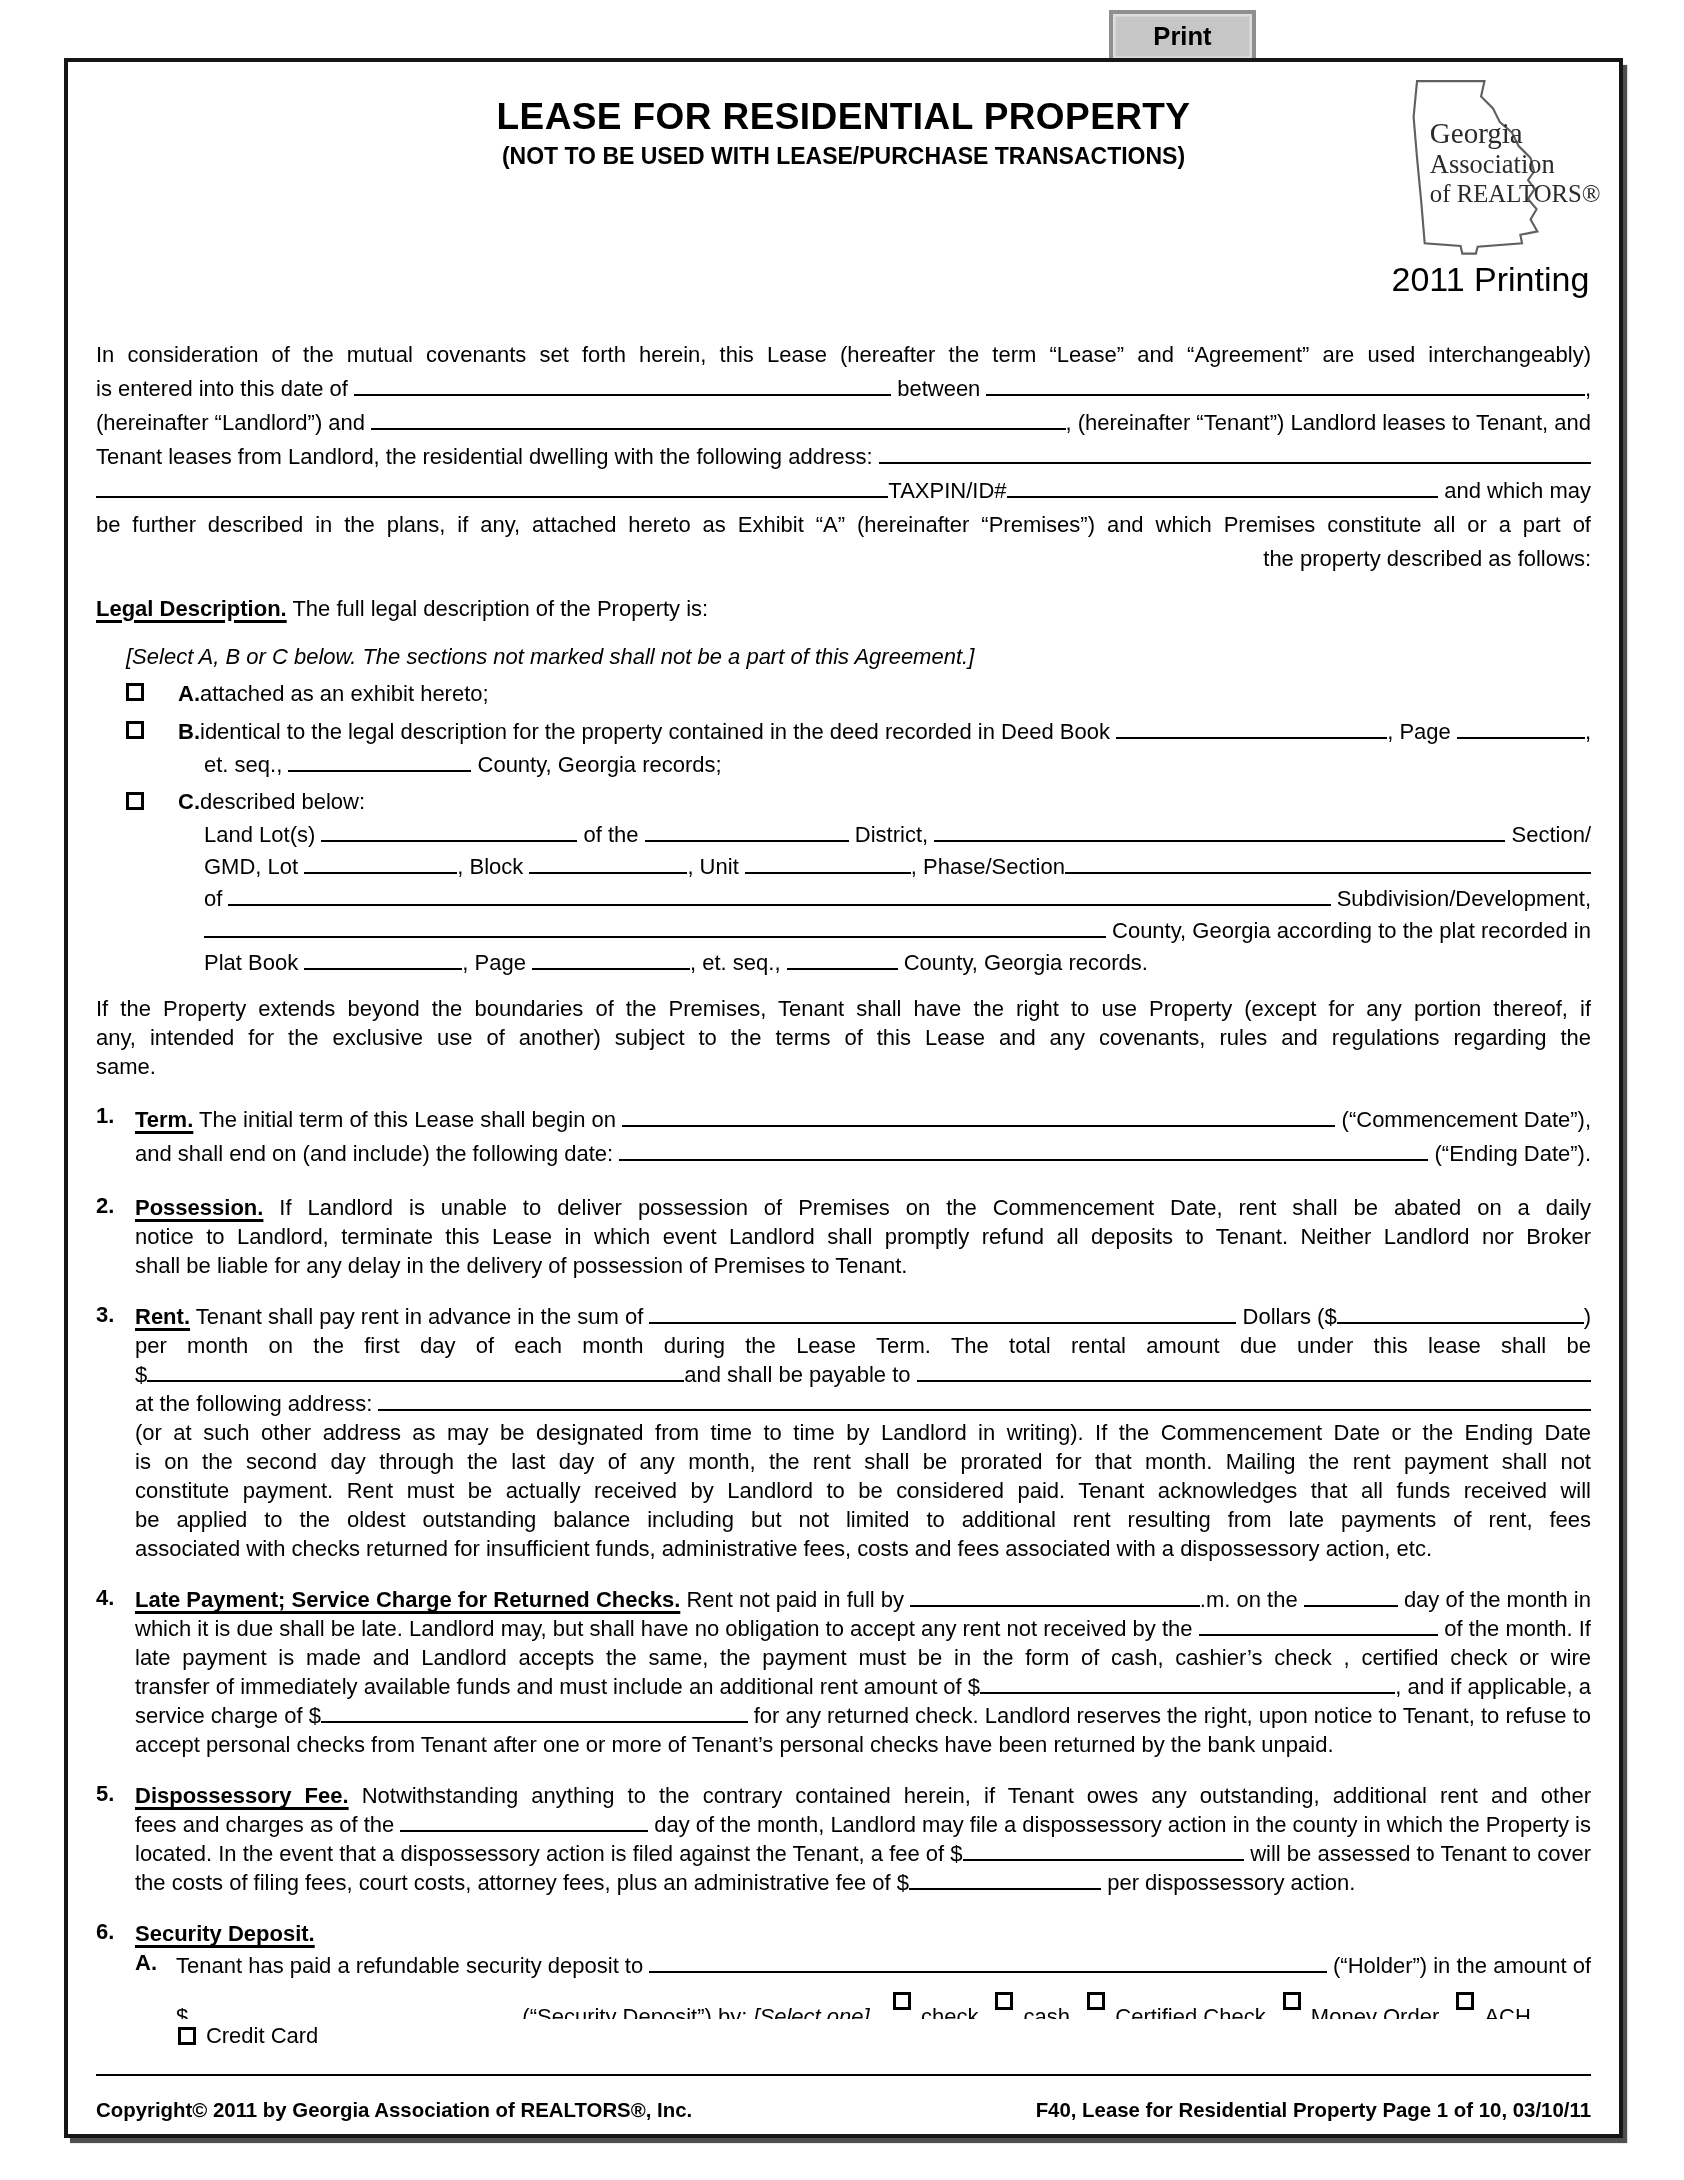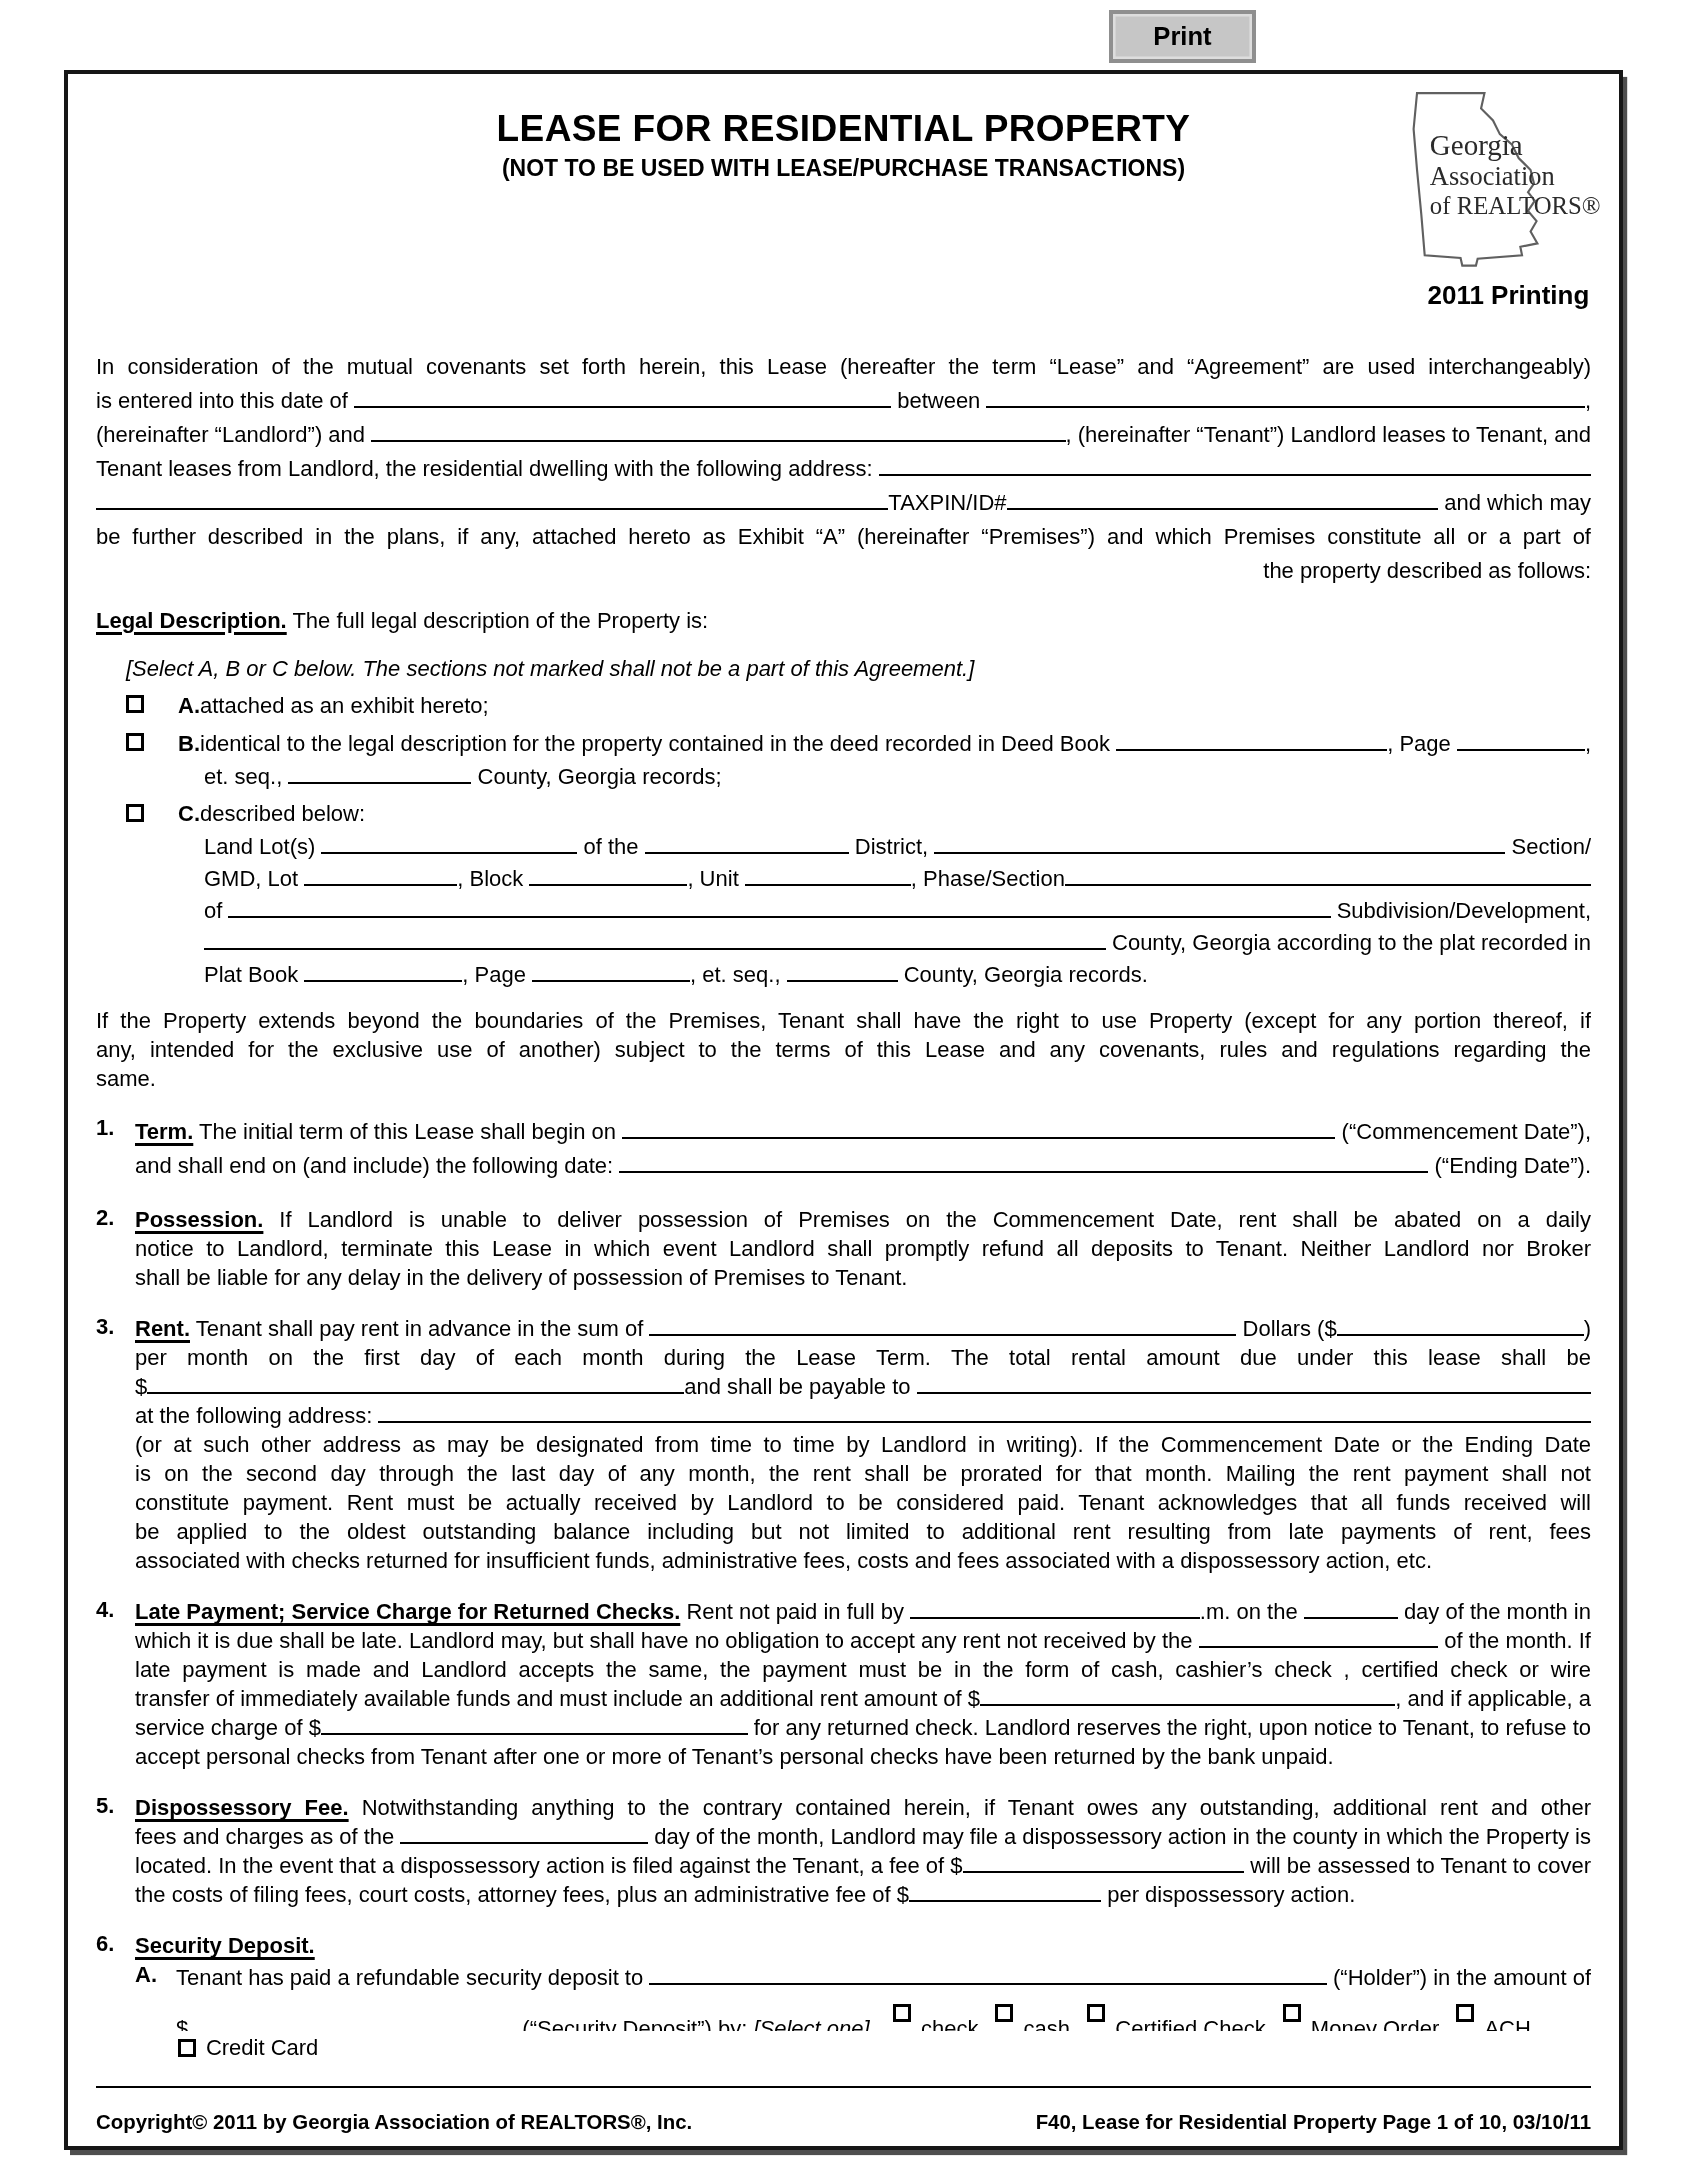--- a/index.html
+++ b/index.html
@@ -8,31 +8,31 @@
     width:1685px; height:2181px; position:relative; overflow:hidden;
     font-family:"Liberation Sans", sans-serif; font-size:22px; color:#000;
   }
   .print-btn {
     position:absolute; top:10.2px; left:1109px; width:147px; height:53px;
     background:#c6c6c6; border:4.3px solid #8f8f8f; box-shadow:inset 0 0 0 2.6px #dddddd;
     display:flex; align-items:center; justify-content:center;
     font-weight:bold; font-size:25.6px; cursor:pointer;
   }
   .page {
-    position:absolute; left:64px; top:70px; width:1559px; height:2080px;
+    position:absolute; left:64px; top:58px; width:1559px; height:2080px;
     background:#fff; border:4.3px solid #161616; box-shadow:5.1px 6px 0 -0.9px #4f4f4f;
     padding:13.6px 28px 12px; display:flex; flex-direction:column;
   }
   .hdr { position:relative; height:223px; flex:none; }
   .title { text-align:center; font-weight:bold; font-size:37px; letter-spacing:0.4px; margin-top:20.4px; }
   .subtitle { text-align:center; font-weight:bold; font-size:23px; margin-top:5.1px; }
   .logo { position:absolute; right:22px; top:0; width:181px; height:181px; overflow:visible; }
   .logo path { fill:none; stroke:#606060; stroke-width:2.5; }
   .logo text { font-family:"Liberation Serif", serif; fill:#2b2b2b; }
-  .printing { position:absolute; right:1.7px; bottom:0; font-weight:bold; font-size:26px; }
+  .printing { position:absolute; right:1.7px; bottom:0; font-weight:normal; font-size:34px; }
 
   .ln { display:flex; align-items:baseline; }
   .ln .seg { white-space:pre; flex:none; }
   .jl { text-align:justify; text-align-last:justify; }
   .l34 { height:29px; line-height:29px; overflow:hidden; }
   .l38 { height:32px; line-height:32px; overflow:hidden; }
   .l40 { height:34px; line-height:34px; overflow:hidden;text-align:right; }
   .l44 { height:37px; line-height:37px; overflow:hidden; }
 
   .bl { display:inline-block; height:17px; border-bottom:2.6px solid #000; margin-bottom:-4.3px; flex:none; }

